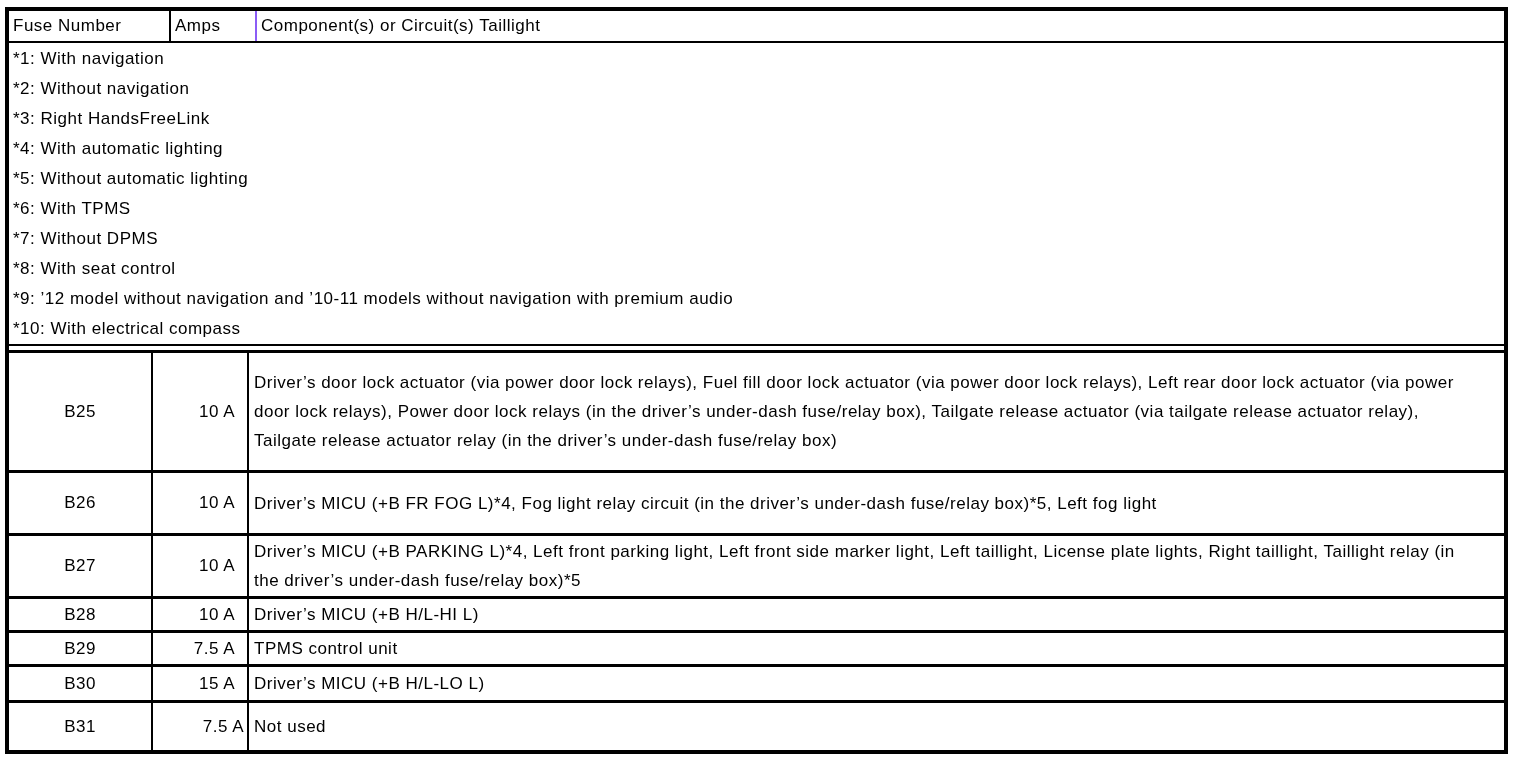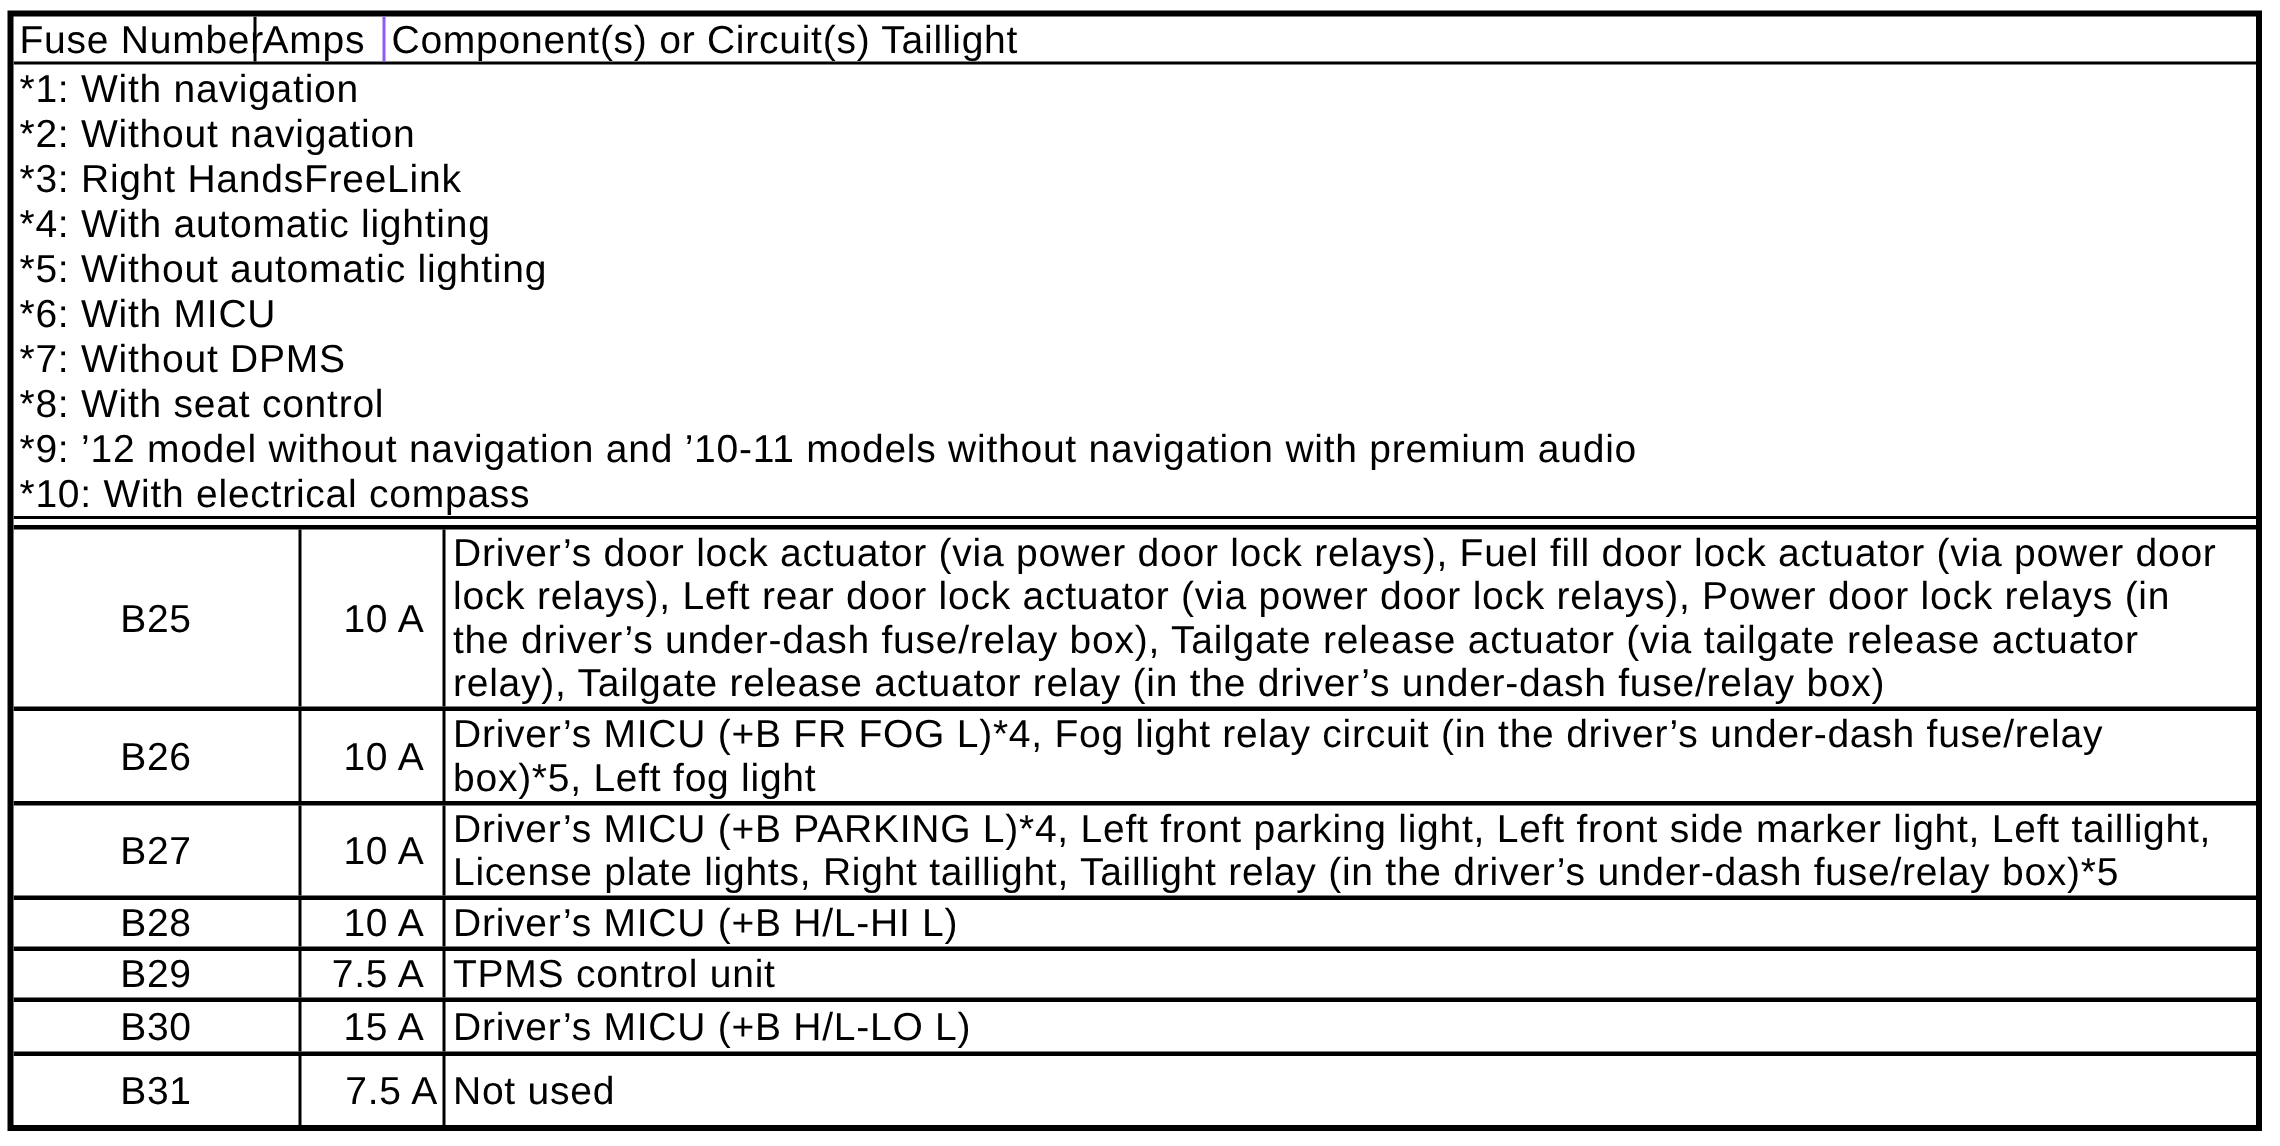--- a/index.html
+++ b/index.html
@@ -4,21 +4,21 @@
 <style>
   * { box-sizing: border-box; }
   html, body { margin: 0; padding: 0; background: #ffffff; }
   .page {
     position: relative;
     width: 1520px;
     height: 764px;
     background: #ffffff;
     color: #000000;
     font-family: "Liberation Sans", sans-serif;
-    font-size: 26px;
+    font-size: 17px;
     letter-spacing: 0.5px;
   }
   .outer {
     position: absolute;
     left: 5px;
     top: 7px;
     width: 1503px;
     height: 747px;
     border: 4px solid #000;
     display: flex;
@@ -34,21 +34,21 @@
   
   .notes { flex: 0 0 auto; border-bottom: 2px solid #000; padding: 1px 4px 0 4px; }
   .note-line { line-height: 30px; white-space: nowrap; }
   
   .spacer { height: 4px; flex: 0 0 auto; }
   
   .fuse-table { flex: 1; border-top: 3px solid #000; display: flex; flex-direction: column; }
   .fuse-row { display: flex; flex: 0 0 auto; border-bottom: 3px solid #000; }
   .fuse-row:last-child { border-bottom: none; flex: 1; }
   .cell-fuse {
-    width: 192px; border-right: 2px solid #000;
+    width: 144px; border-right: 2px solid #000;
     display: flex; align-items: center; justify-content: center;
   }
   .cell-amps {
     width: 96px; border-right: 2px solid #000;
     display: flex; align-items: center; justify-content: flex-end;
     padding-right: 12px; white-space: nowrap;
   }
   .fuse-row:last-child .cell-amps { padding-right: 3px; }
   .cell-comp {
     flex: 1; display: flex; align-items: center;
@@ -70,21 +70,21 @@
       <div class="header-cell hc-amps">Amps</div>
       <div class="header-cell hc-comp">Component(s) or Circuit(s) Taillight</div>
     </div>
 
     <div class="notes">
       <div class="note-line">*1: With navigation</div>
       <div class="note-line">*2: Without navigation</div>
       <div class="note-line">*3: Right HandsFreeLink</div>
       <div class="note-line">*4: With automatic lighting</div>
       <div class="note-line">*5: Without automatic lighting</div>
-      <div class="note-line">*6: With MICU</div>
+      <div class="note-line">*6: With TPMS</div>
       <div class="note-line">*7: Without DPMS</div>
       <div class="note-line">*8: With seat control</div>
       <div class="note-line">*9: ’12 model without navigation and ’10-11 models without navigation with premium audio</div>
       <div class="note-line">*10: With electrical compass</div>
     </div>
 
     <div class="spacer"></div>
 
     <div class="fuse-table">
 

